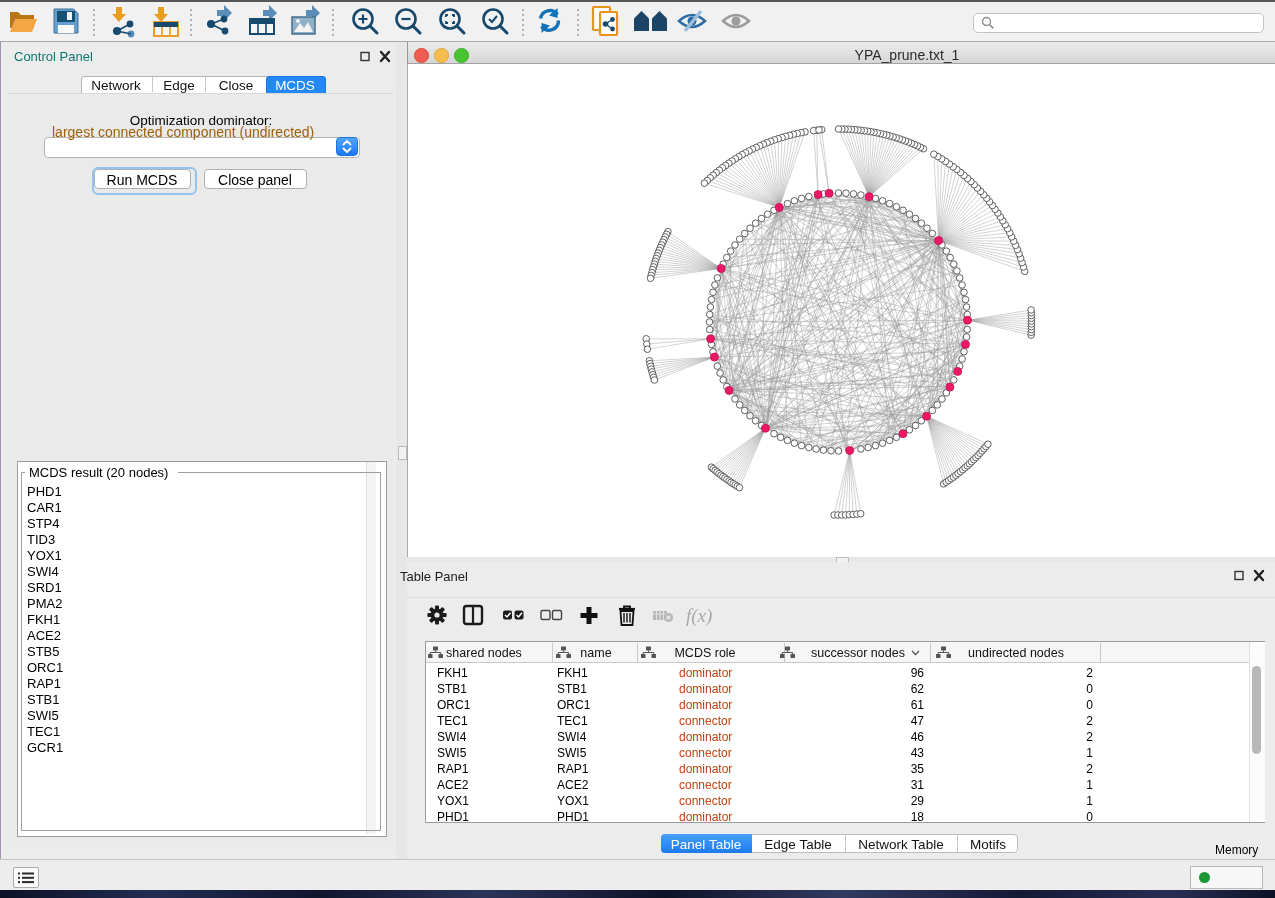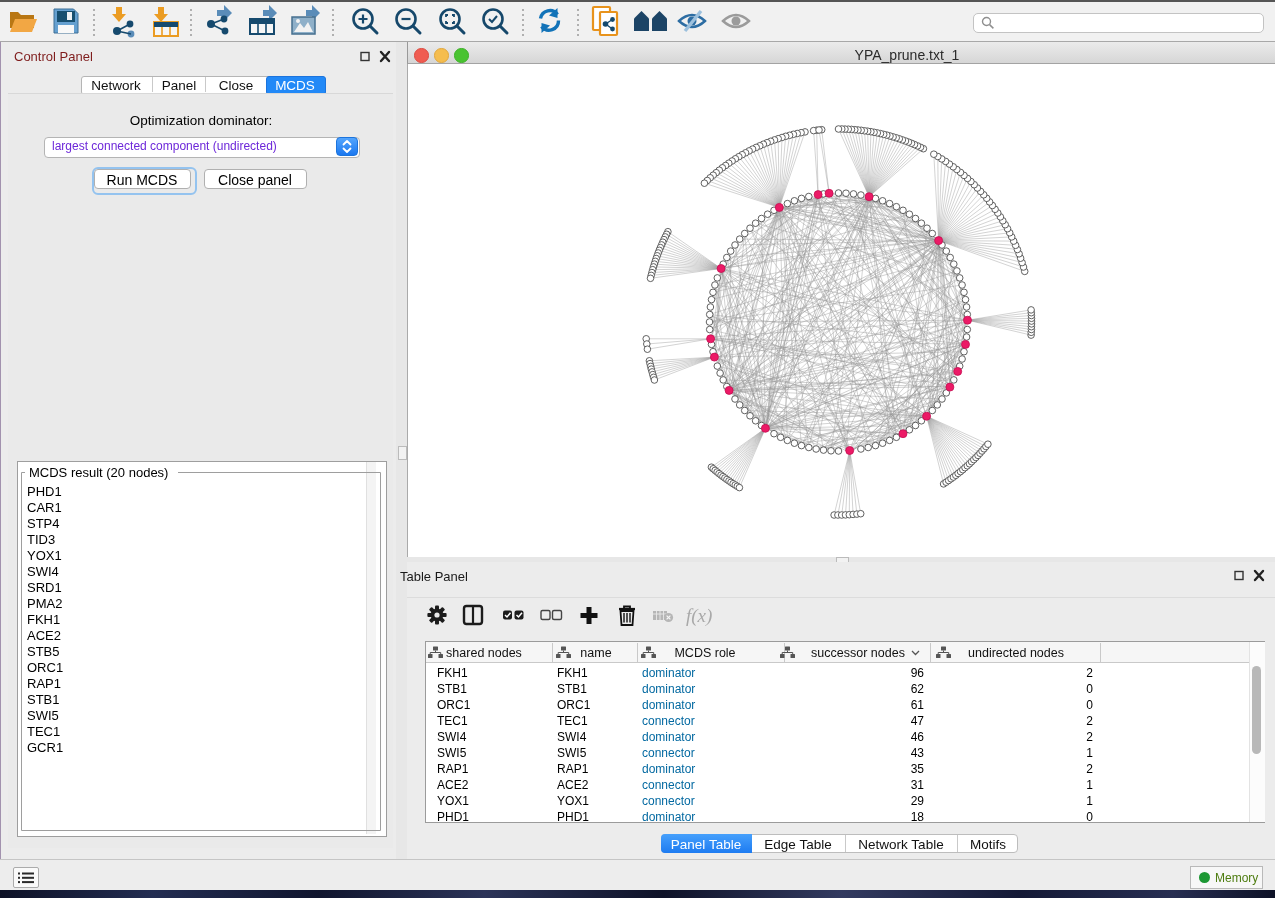--- a/index.html
+++ b/index.html
@@ -166,46 +166,46 @@
 
 <div class="abs" style="left:973px;top:13px;width:289px;height:18px;background:#fff;border:1px solid #c3c3c3;border-radius:5px"></div>
 <svg class="abs" style="left:981px;top:16px" width="14" height="14" viewBox="0 0 14 14">
   <circle cx="5.5" cy="5.5" r="4" fill="none" stroke="#8f8f8f" stroke-width="1.4"></circle>
   <path d="M8.6 8.6 L12.4 12.4" stroke="#8f8f8f" stroke-width="1.5"></path>
 </svg>
 
 <div class="abs" style="left:0;top:42px;width:1px;height:848px;background:#a292ae"></div>
 
 <div class="abs" style="left:1px;top:42px;width:395px;height:817px;background:#ececec"></div>
-<div class="txt" style="left:14px;top:49px;font-size:13px;color:#7f1d1d">Control Panel</div>
+<div class="txt" style="left:14px;top:49px;font-size:13px;color:#0f766e">Control Panel</div>
 <svg class="abs" style="left:360px;top:50px" width="32" height="13" viewBox="0 0 32 13">
   <rect x="1" y="2.5" width="8" height="8" fill="none" stroke="#333" stroke-width="1.4"></rect>
   <path d="M21 2 L29 11 M29 2 L21 11" stroke="#222" stroke-width="2.4" stroke-linecap="round"></path>
 </svg>
 
 <div class="abs" style="left:81px;top:76px;width:242px;height:17px;background:#fff;border:1px solid #b5b5b5;border-radius:3px"></div>
 <div class="abs" style="left:152px;top:77px;width:1px;height:15px;background:#c9c9c9"></div>
 <div class="abs" style="left:205px;top:77px;width:1px;height:15px;background:#c9c9c9"></div>
 <div class="abs" style="left:266px;top:76px;width:58px;height:17px;background:#2289f7;border:1px solid #1c74dd;border-radius:3px"></div>
 <div class="txt" style="left:116px;top:78px;width:0;font-size:13.5px;color:#111"><span style="display:inline-block;transform:translateX(-50%)">Network</span></div>
-<div class="txt" style="left:179px;top:78px;width:0;font-size:13.5px;color:#111"><span style="display:inline-block;transform:translateX(-50%)">Panel</span></div>
+<div class="txt" style="left:179px;top:78px;width:0;font-size:13.5px;color:#111"><span style="display:inline-block;transform:translateX(-50%)">Edge</span></div>
 <div class="txt" style="left:236px;top:78px;width:0;font-size:13.5px;color:#111"><span style="display:inline-block;transform:translateX(-50%)">Close</span></div>
 <div class="txt" style="left:295px;top:78px;width:0;font-size:13.5px;color:#fff"><span style="display:inline-block;transform:translateX(-50%)">MCDS</span></div>
 
 <div class="abs" style="left:8px;top:93px;width:385px;height:754px;background:#eaeaea;border-top:1px solid #d8d8d8"></div>
 
 <div class="txt" style="left:201px;top:113px;width:0;font-size:13.5px;color:#000"><span style="display:inline-block;transform:translateX(-50%)">Optimization dominator:</span></div>
 
 <div class="abs" style="left:44px;top:137px;width:314px;height:19px;background:#fff;border:1px solid #b4b4b4;border-radius:4px"></div>
 <div class="abs" style="left:336px;top:137px;width:22px;height:19px;background:linear-gradient(#53a5fd,#1b78f0);border:1px solid #1c74dd;border-radius:4px;box-sizing:border-box"></div>
 <svg class="abs" style="left:340px;top:139px" width="14" height="15" viewBox="0 0 14 15">
   <path d="M3.5 5.5 L7 2 L10.5 5.5" fill="none" stroke="#fff" stroke-width="1.8" stroke-linecap="round" stroke-linejoin="round"></path>
   <path d="M3.5 9.5 L7 13 L10.5 9.5" fill="none" stroke="#fff" stroke-width="1.8" stroke-linecap="round" stroke-linejoin="round"></path>
 </svg>
-<div class="txt" style="left:52px;top:139px;font-size:12px;color:#6d28d9">largest connected component (undirected)</div>
+<div class="txt" style="left:52px;top:124px;font-size:14px;color:#a16207">largest connected component (undirected)</div>
 
 <div class="abs" style="left:92px;top:167px;width:101px;height:24px;border:2px solid #94c3ef;border-radius:6px"></div>
 <div class="abs" style="left:94px;top:169px;width:97px;height:20px;background:#fff;border:1px solid #b0b0b0;border-radius:4px;box-sizing:border-box"></div>
 <div class="txt" style="left:142px;top:171.5px;width:0;font-size:14px;color:#000"><span style="display:inline-block;transform:translateX(-50%)">Run MCDS</span></div>
 <div class="abs" style="left:204px;top:169px;width:103px;height:20px;background:#fff;border:1px solid #b0b0b0;border-radius:4px;box-sizing:border-box"></div>
 <div class="txt" style="left:255px;top:171.5px;width:0;font-size:14px;color:#000"><span style="display:inline-block;transform:translateX(-50%)">Close panel</span></div>
 
 <div class="abs" style="left:17px;top:461px;width:368px;height:374px;background:#fff;border:1px solid #9e9e9e"></div>
 <div class="abs" style="left:366px;top:462px;width:9px;height:372px;background:#f4f4f4;border-left:1px solid #e0e0e0"></div>
 <svg class="abs" style="left:21px;top:471px" width="361" height="361" viewBox="0 0 361 361">
@@ -1118,21 +1118,21 @@
   <path d="M486 8 L489.5 11.5 L493 8" fill="none" stroke="#555" stroke-width="1.3"></path>
 </svg>
 <div class="txt" style="left:484px;top:646px;width:0;font-size:12.5px;color:#111"><span style="display:inline-block;transform:translateX(-50%)">shared nodes</span></div>
 <div class="txt" style="left:596px;top:646px;width:0;font-size:12.5px;color:#111"><span style="display:inline-block;transform:translateX(-50%)">name</span></div>
 <div class="txt" style="left:705px;top:646px;width:0;font-size:12.5px;color:#111"><span style="display:inline-block;transform:translateX(-50%)">MCDS role</span></div>
 <div class="txt" style="left:858px;top:646px;width:0;font-size:12.5px;color:#111"><span style="display:inline-block;transform:translateX(-50%)">successor nodes</span></div>
 <div class="txt" style="left:1016px;top:646px;width:0;font-size:12.5px;color:#111"><span style="display:inline-block;transform:translateX(-50%)">undirected nodes</span></div>
 
 <div class="txt" style="left:437px;top:665px;font-size:12px;line-height:16px;color:#000">FKH1<br>STB1<br>ORC1<br>TEC1<br>SWI4<br>SWI5<br>RAP1<br>ACE2<br>YOX1<br>PHD1</div>
 <div class="txt" style="left:557px;top:665px;font-size:12px;line-height:16px;color:#000">FKH1<br>STB1<br>ORC1<br>TEC1<br>SWI4<br>SWI5<br>RAP1<br>ACE2<br>YOX1<br>PHD1</div>
-<div class="txt" style="left:642px;top:665px;font-size:12px;line-height:16px;color:#0369a1">dominator<br>dominator<br>dominator<br>connector<br>dominator<br>connector<br>dominator<br>connector<br>connector<br>dominator</div>
+<div class="txt" style="left:679px;top:665px;font-size:12px;line-height:16px;color:#c2410c">dominator<br>dominator<br>dominator<br>connector<br>dominator<br>connector<br>dominator<br>connector<br>connector<br>dominator</div>
 <div class="txt" style="left:924px;top:665px;width:0;font-size:12px;line-height:16px;color:#000;text-align:right"><span style="display:inline-block;transform:translateX(-100%);text-align:left">96<br>62<br>61<br>47<br>46<br>43<br>35<br>31<br>29<br>18</span></div>
 <div class="txt" style="left:1093px;top:665px;width:0;font-size:12px;line-height:16px;color:#000"><span style="display:inline-block;transform:translateX(-100%);text-align:right">2<br>0<br>0<br>2<br>2<br>1<br>2<br>1<br>1<br>0</span></div>
 
 <div class="abs" style="left:1249px;top:642px;width:15px;height:180px;background:#fcfcfc;border-left:1px solid #e3e3e3"></div>
 <div class="abs" style="left:1252px;top:666px;width:9px;height:88px;background:#b8b8b8;border-radius:5px"></div>
 
 <div class="abs" style="left:661px;top:834px;width:357px;height:19px;background:#fff;border:1px solid #bdbdbd;border-radius:4px;box-sizing:border-box"></div>
 <div class="abs" style="left:661px;top:834px;width:91px;height:19px;background:linear-gradient(#46a0fc,#1d7bf1);border-radius:4px 0 0 4px;box-sizing:border-box"></div>
 <div class="abs" style="left:845px;top:835px;width:1px;height:17px;background:#c9c9c9"></div>
 <div class="abs" style="left:957px;top:835px;width:1px;height:17px;background:#c9c9c9"></div>
@@ -1148,15 +1148,15 @@
     <rect x="0" y="0.5" width="2" height="2"></rect>
       <rect x="4" y="0.5" width="12" height="2"></rect>
     <rect x="0" y="4.8" width="2" height="2"></rect>
       <rect x="4" y="4.8" width="12" height="2"></rect>
     <rect x="0" y="9.1" width="2" height="2"></rect>
       <rect x="4" y="9.1" width="12" height="2"></rect>
   </g>
 </svg>
 <div class="abs" style="left:1190px;top:866px;width:73px;height:23px;background:#f7f7f7;border:1px solid #b9b9b9;box-sizing:border-box"></div>
 <div class="abs" style="left:1199px;top:872px;width:11px;height:11px;border-radius:50%;background:#1c9733"></div>
-<div class="txt" style="left:1215px;top:871px;font-size:12px;color:#4d7c0f">Memory</div>
+<div class="txt" style="left:1215px;top:843px;font-size:12px;color:#000000">Memory</div>
 
 <div class="abs" style="left:0;top:890px;width:1275px;height:8px;background:linear-gradient(90deg,#0d1126 0%,#232d52 12%,#10152e 25%,#2b3358 38%,#0e1228 52%,#323a60 66%,#141936 80%,#272e52 92%,#0d1126 100%)"></div>
 
 </body></html>

